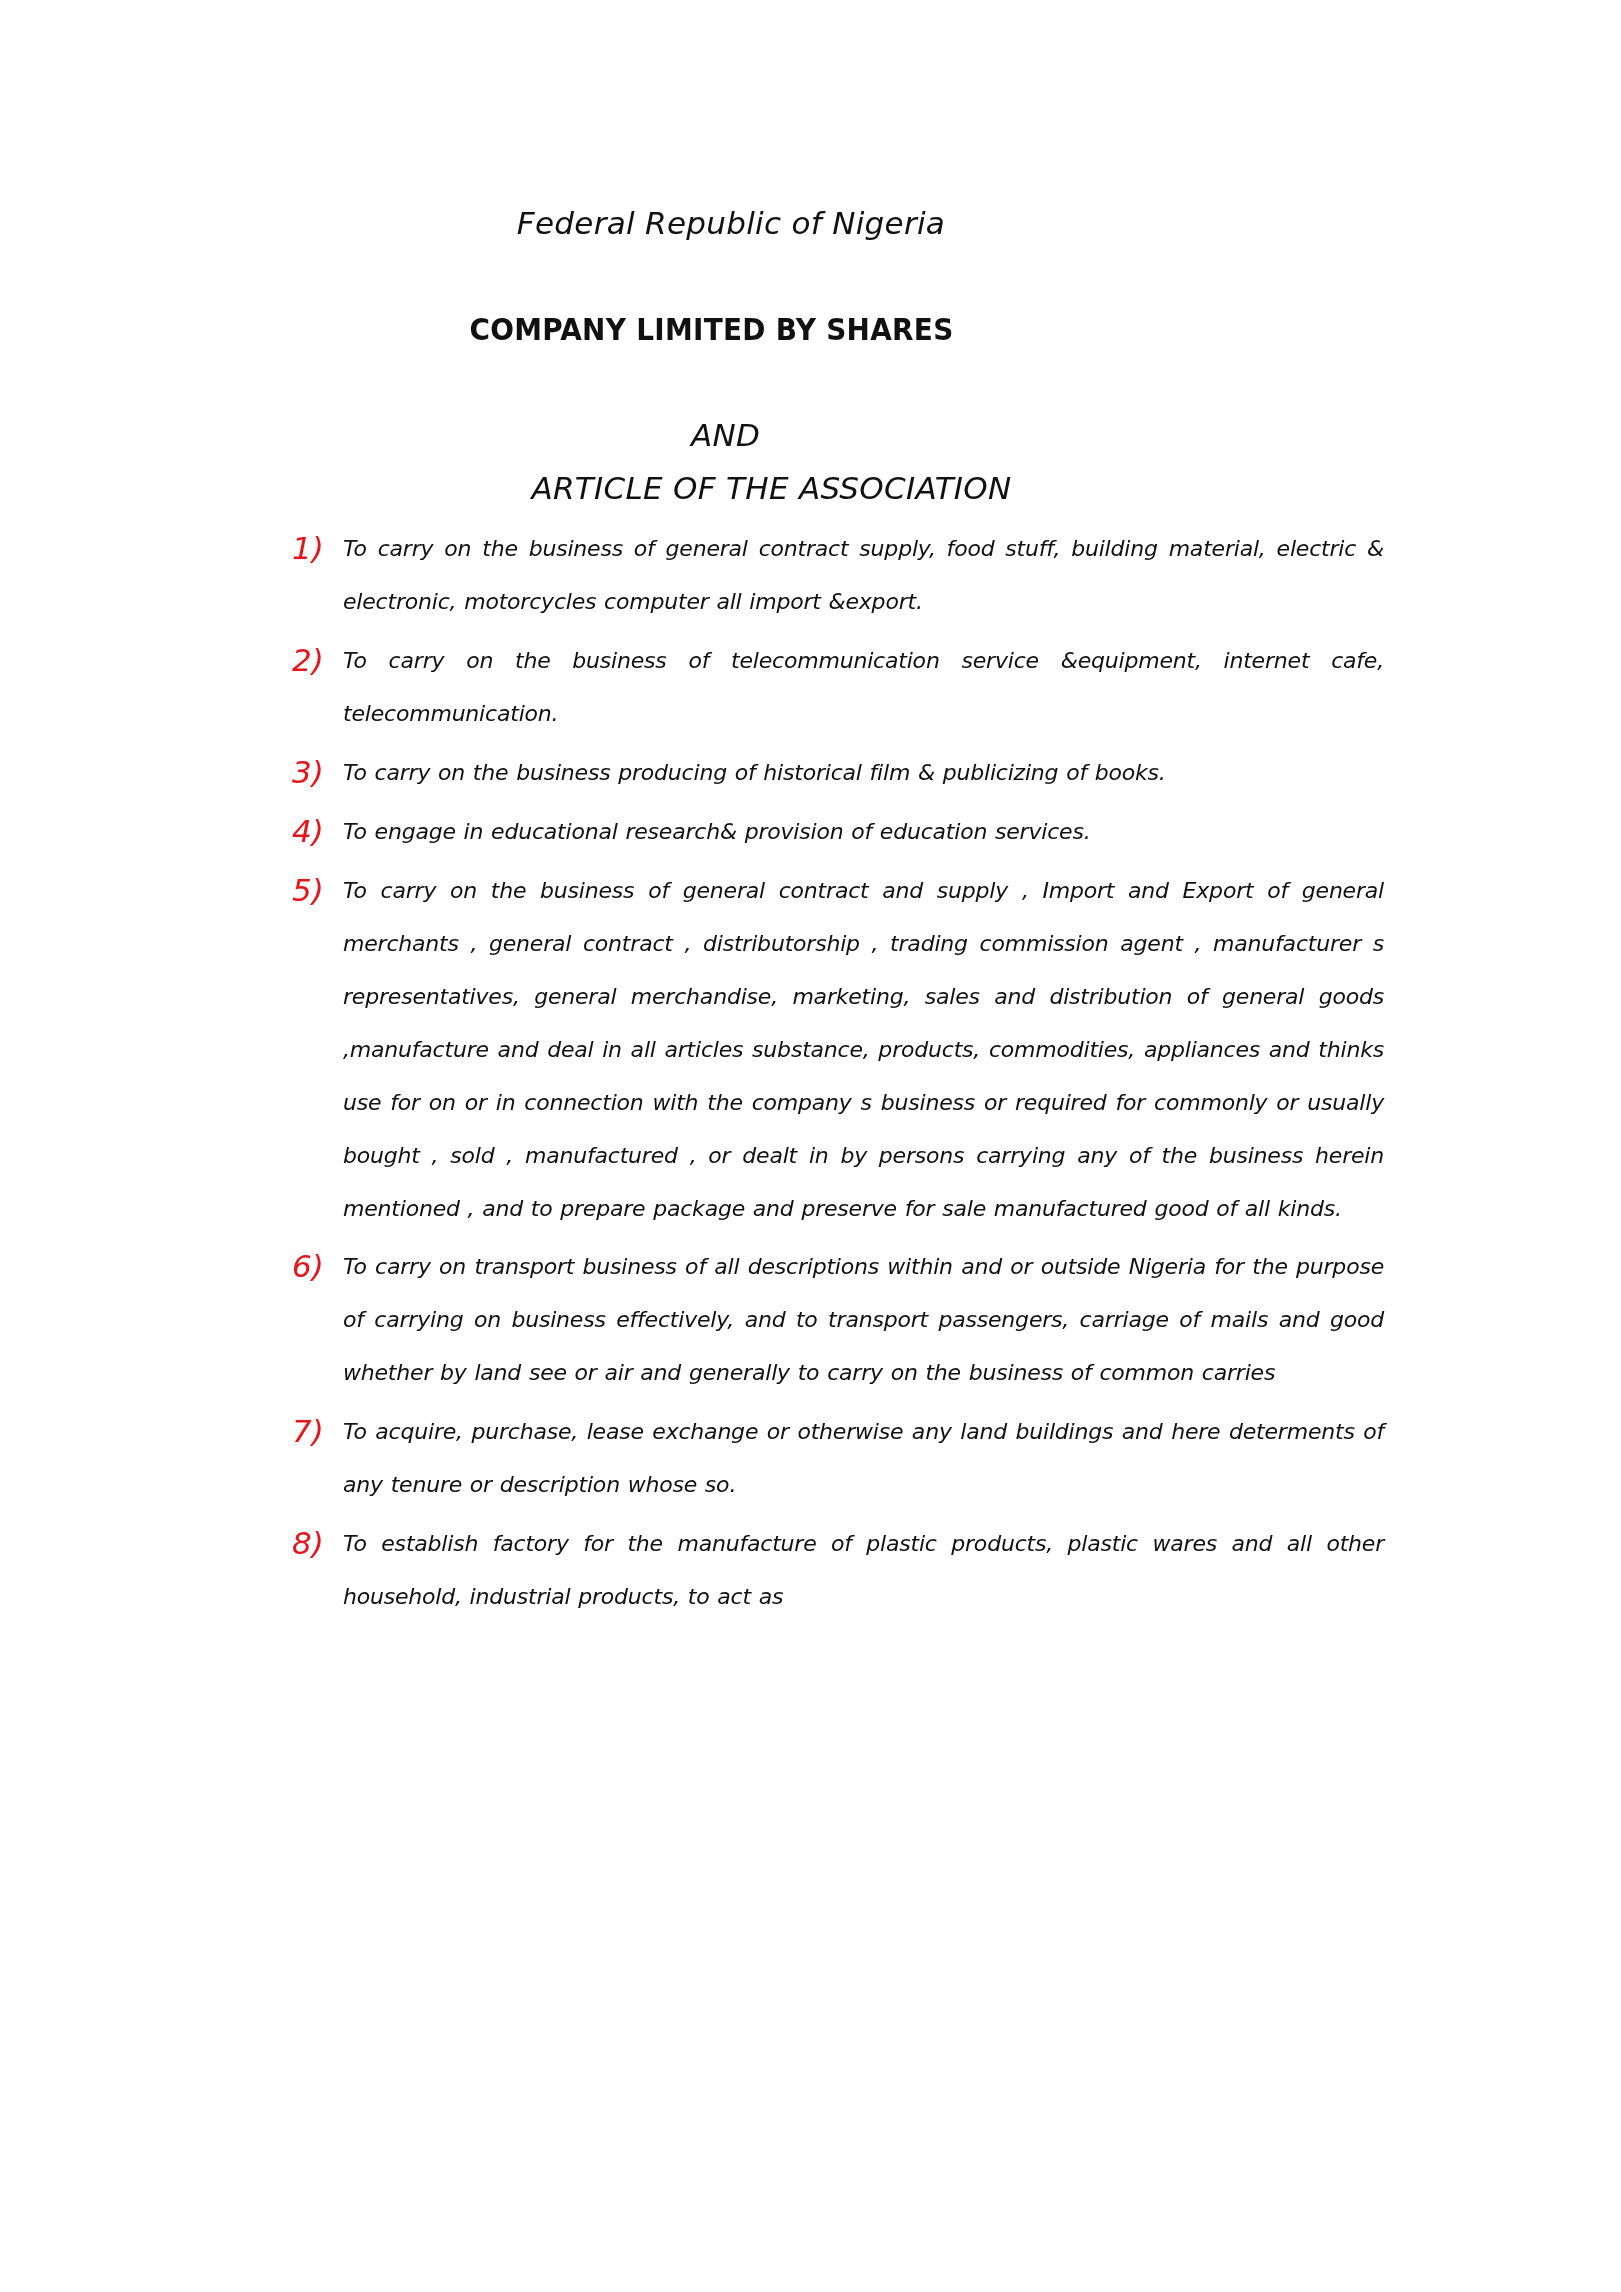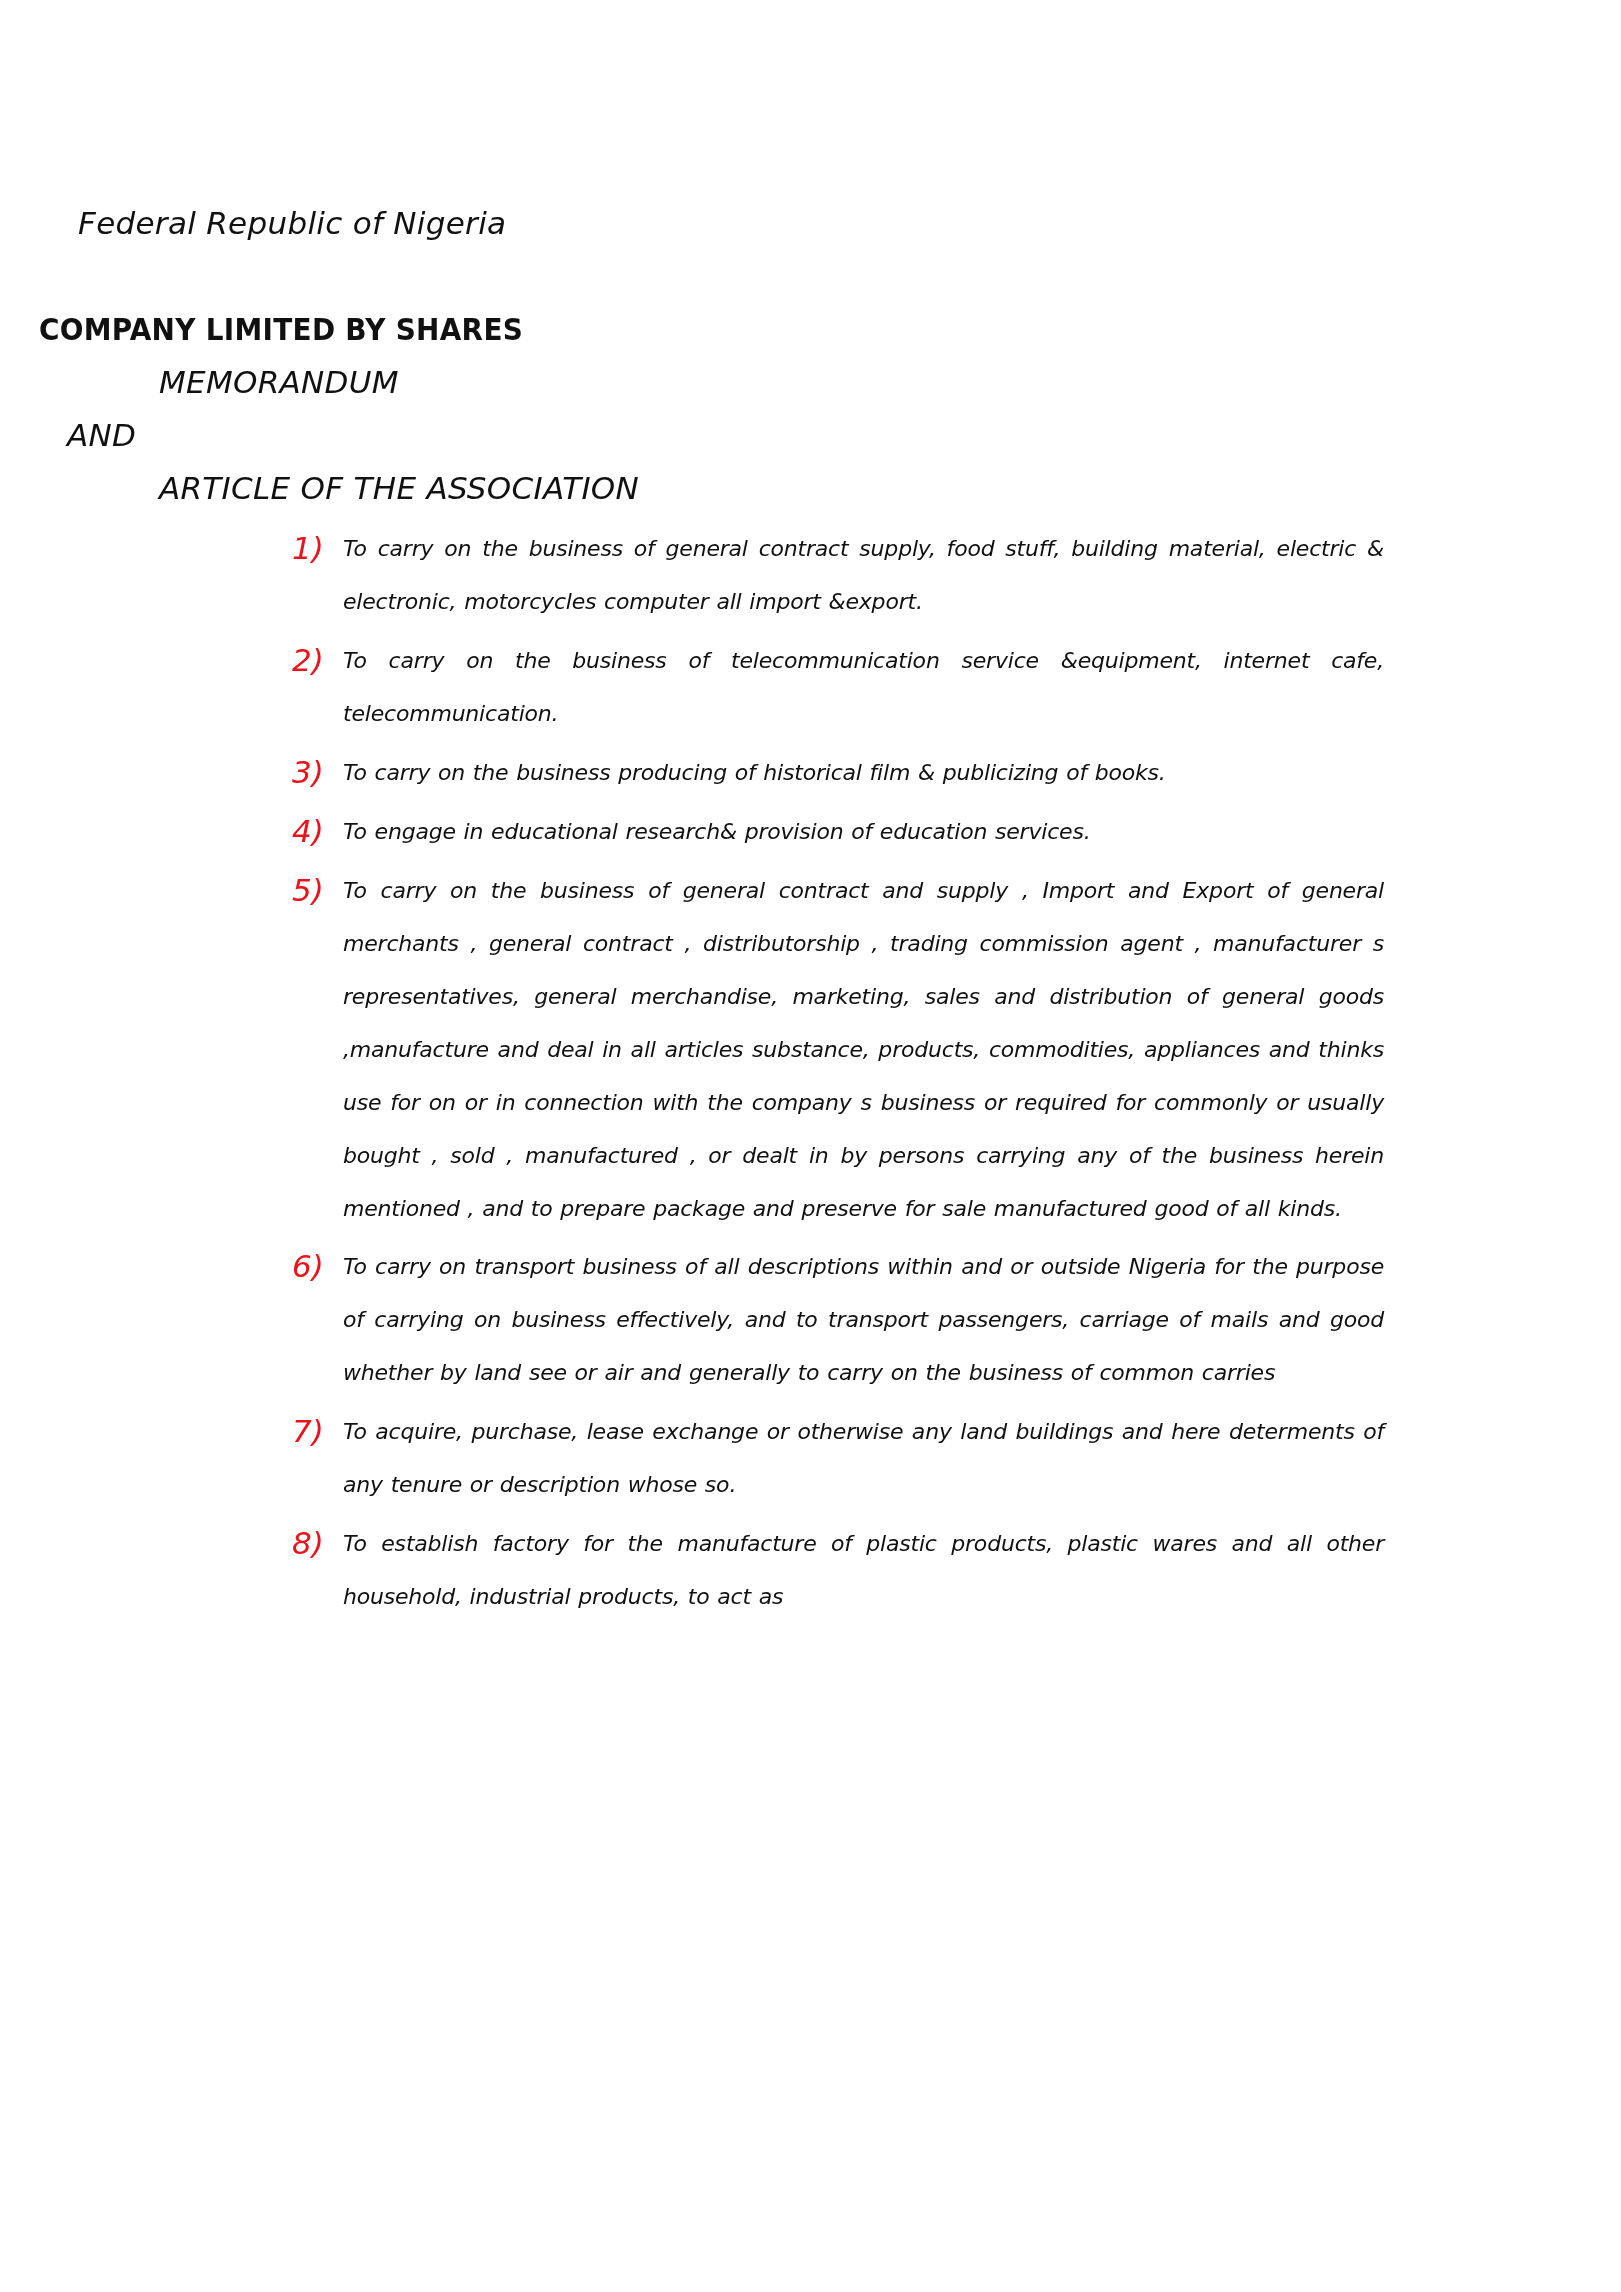--- a/index.html
+++ b/index.html
@@ -19,20 +19,21 @@
       position: absolute;
       left: 0; top: 0;
       width: 1621px;
       height: 2293px;
       background: #ffffff;
     }
     .heading {
       position: absolute;
       left: 0;
       width: 1384px;
+      text-align: center;
       font-size: 31px;
       line-height: 39px;
       font-style: italic;
       letter-spacing: 0.3px;
       white-space: nowrap;
     }
     .heading.bold {
       font-weight: bold;
       font-style: normal;
       font-family: "DejaVu Sans Condensed", "DejaVu Sans", sans-serif;
@@ -74,21 +75,20 @@
       letter-spacing: -0.2px;
     }
   </style>
 </head>
 <body>
 
 <div class="page">
 
   <div class="heading h1">Federal Republic of Nigeria</div>
   <div class="heading h3 bold">COMPANY LIMITED BY SHARES</div>
-  <div class="heading h4">MEMORANDUM</div>
   <div class="heading h5">AND</div>
   <div class="heading h6">ARTICLE OF THE ASSOCIATION</div>
 
   <div class="items">
     <div class="item">
       <span class="item-num">1)</span>
       <span class="item-text">To carry on the business of general contract supply, food stuff, building material, electric &amp; electronic, motorcycles computer all import &amp;export.</span>
     </div>
     <div class="item">
       <span class="item-num">2)</span>

